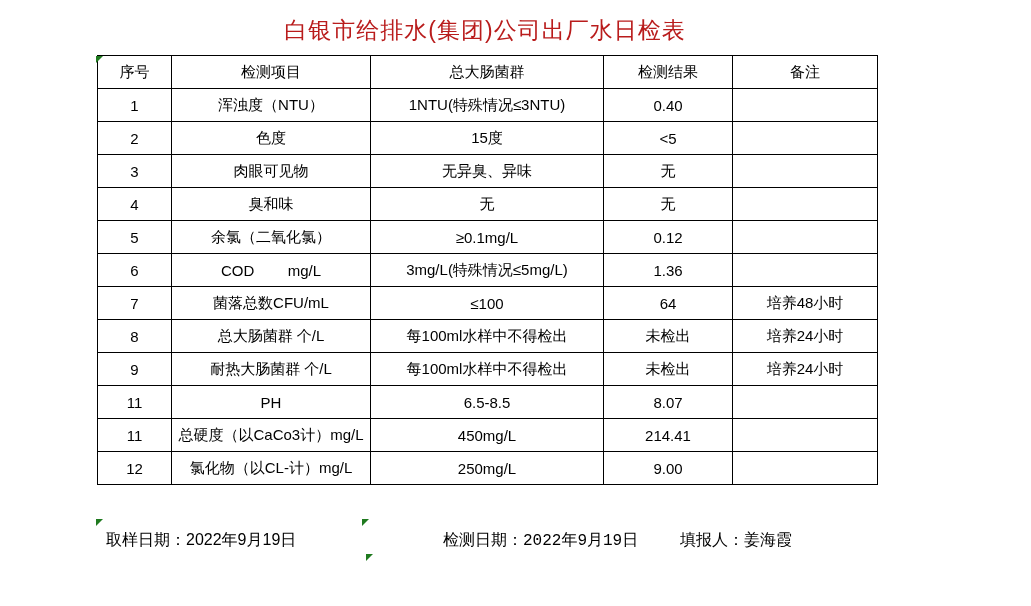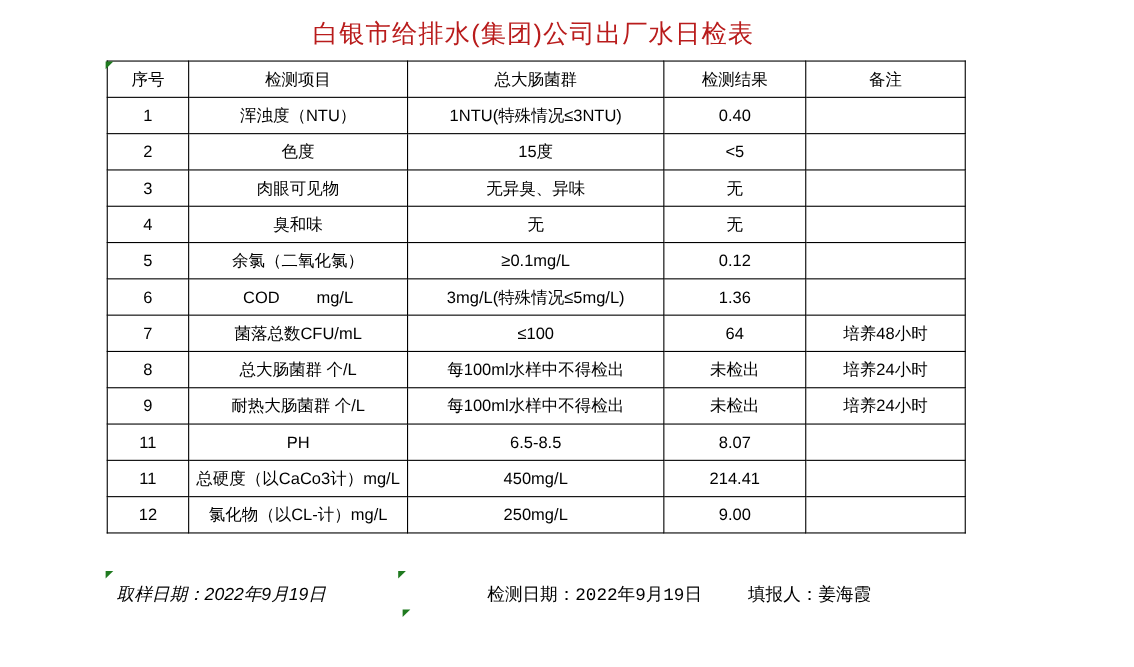--- a/index.html
+++ b/index.html
@@ -36,21 +36,21 @@
     font-weight:normal;
     white-space:pre-wrap;
     overflow:hidden;
   }
   col.c-no     { width:74px; }
   col.c-item   { width:199px; }
   col.c-limit  { width:233px; }
   col.c-result { width:129px; }
   col.c-note   { width:145px; }
   .footer-line { position:absolute; top:530px; font-size:16px; white-space:nowrap; }
-  .f-sampling  { left:106px;font-style:italic; }
+  .f-sampling  { left:106px; }
   .f-testdate  { left:443px;font-family:Liberation Mono, monospace; }
   .f-reporter  { left:680px; }
   .tri {
     position:absolute;
     width:0; height:0;
     border-top:7px solid #1f7a1f;
     border-right:7px solid transparent;
   }
   .t1 { left:96px;  top:56px;  }
   .t2 { left:96px;  top:519px; }

